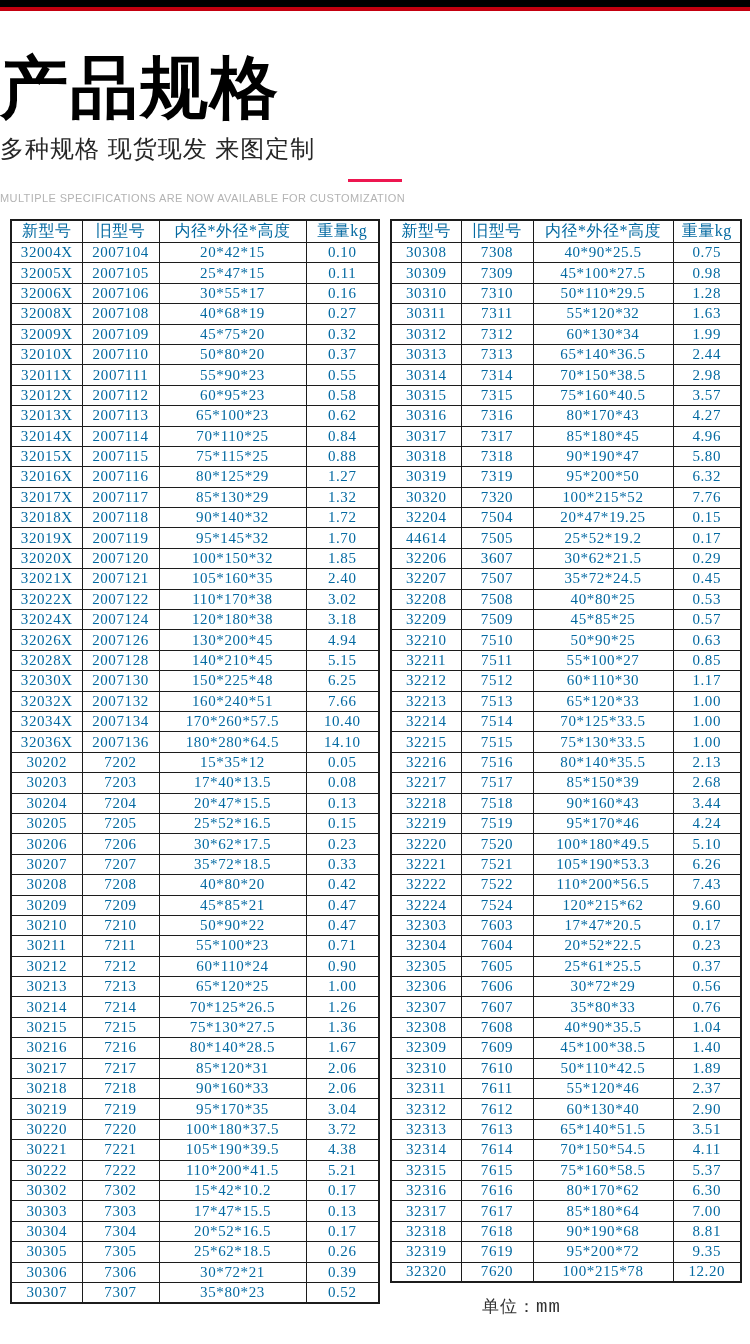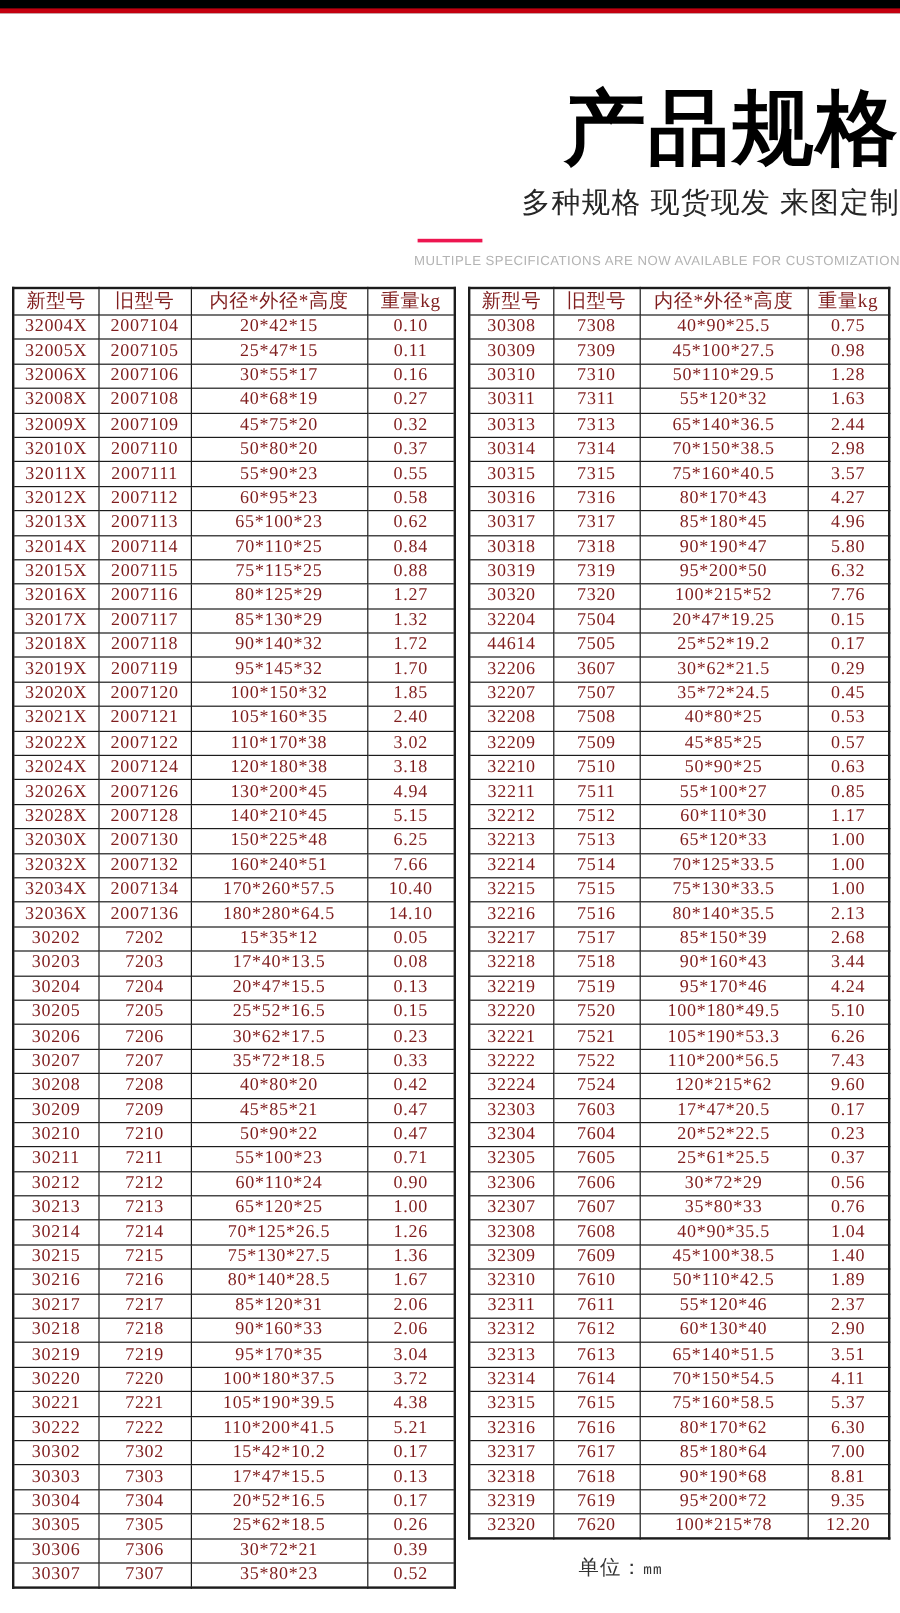--- a/index.html
+++ b/index.html
@@ -3,41 +3,41 @@
 <meta charset="utf-8">
 <style>
   * { margin:0; padding:0; box-sizing:border-box; }
   html,body { background:#ffffff; }
   body {
     width:750px; height:1344px; overflow:hidden;
     font-family:"Liberation Sans", sans-serif;
     position:relative;
   }
   .top-bar { height:11px; background:#000000; border-bottom:4px solid #c4000f; }
-  header { text-align:right; padding-top:62px; }
+  header { text-align:left; padding-top:42px; }
   .page-title {
     font-size:68px; line-height:1.0; font-weight:900; color:#000000;
     letter-spacing:2px; font-family:"Liberation Sans", sans-serif;
   }
   .subtitle {
     margin-top:12px; font-size:24px; color:#262626; letter-spacing:1px;
     font-weight:400;
   }
   .divider { width:54px; height:3px; margin:14px auto 10px; }
   .caption {
     font-size:11px; color:#b3b3b3; letter-spacing:0.4px; font-weight:400;
   }
   .tables {
     display:flex; align-items:flex-start; gap:10px;
     padding:15px 10px 0 10px;
   }
   table.spec-table {
     border-collapse:collapse; table-layout:fixed;
     font-family:"Liberation Serif","DejaVu Serif",serif;
-    color:#7f1d1d; background:#ffffff;
+    color:#0369a1; background:#ffffff;
     border:2px solid #1c1c1c;
   }
   table.spec-table.left { width:368px; }
   table.spec-table.right { width:350px; }
   .spec-table th, .spec-table td {
     border:1.6px solid #1c1c1c;
     height:20.4px; padding:0 2px;
     text-align:center; vertical-align:middle;
     font-weight:400; white-space:nowrap; overflow:hidden;
   }
@@ -46,21 +46,21 @@
   table.left col.c1 { width:71px; }  table.left col.c2 { width:77px; }
   table.left col.c3 { width:147px; } table.left col.c4 { width:73px; }
   table.right col.c1 { width:70px; } table.right col.c2 { width:72px; }
   table.right col.c3 { width:140px; } table.right col.c4 { width:68px; }
   .right-col { display:flex; flex-direction:column; }
   .unit-note {
     margin-top:12px; padding-left:92px;
     font-family:"Liberation Serif","DejaVu Serif",serif;
     font-size:17px; color:#333333; letter-spacing:1px;
   }
-  .unit-note .unit-val { font-family:"Liberation Mono","DejaVu Sans Mono",monospace; font-size:12px; }
+  .unit-note .unit-val { font-family:"Liberation Mono","DejaVu Sans Mono",monospace; font-size:19px; }
 </style>
 </head>
 <body>
 
 <div class="page">
 
   <div class="top-bar" style="border-bottom-color: rgb(196, 0, 15);"></div>
 
   <header>
     <h1 class="page-title">产品规格</h1>
@@ -437,20 +437,26 @@
               <td>50*110*29.5</td>
               <td>1.28</td>
             </tr>
             <tr>
               <td>30311</td>
               <td>7311</td>
               <td>55*120*32</td>
               <td>1.63</td>
             </tr>
             <tr>
+              <td>30312</td>
+              <td>7312</td>
+              <td>60*130*34</td>
+              <td>1.99</td>
+            </tr>
+            <tr>
               <td>30313</td>
               <td>7313</td>
               <td>65*140*36.5</td>
               <td>2.44</td>
             </tr>
             <tr>
               <td>30314</td>
               <td>7314</td>
               <td>70*150*38.5</td>
               <td>2.98</td>

